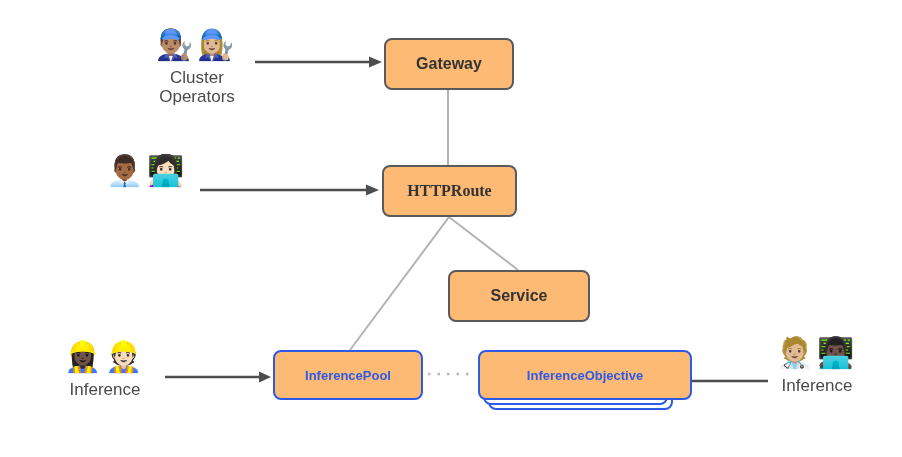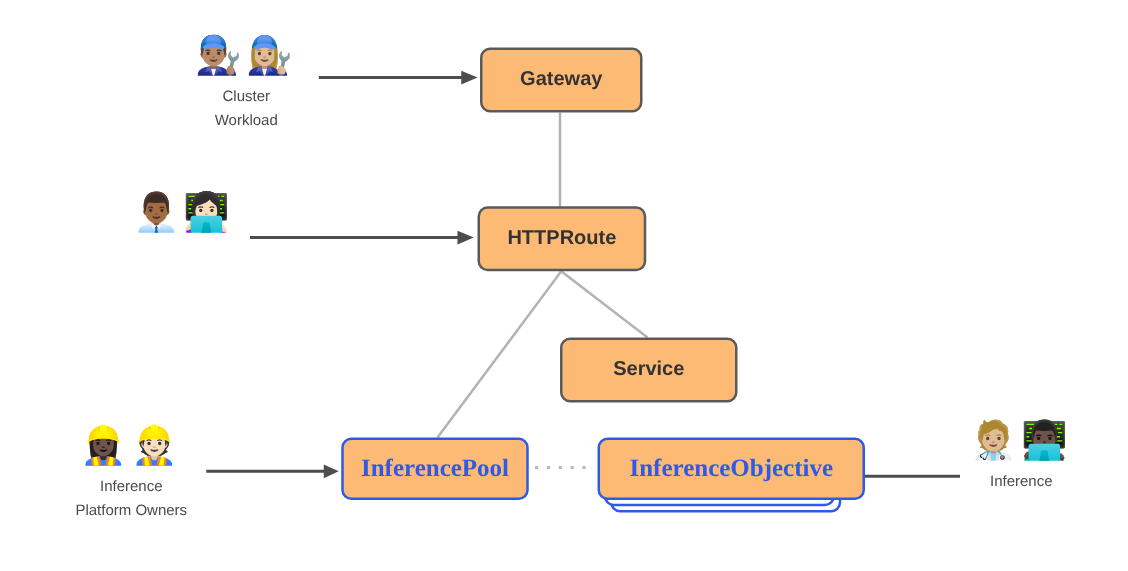--- a/index.html
+++ b/index.html
@@ -31,33 +31,32 @@
     justify-content: center;
     font-weight: bold;
     font-size: 16px;
     color: #333333;
     z-index: 3;
     box-sizing: border-box;
   }
   .node.blue {
     border-color: #2d5ae6;
     color: #2d5ae6;
-    font-size: 20px;
-    font-family: Liberation Serif, serif;
+    font-size: 13px;
   }
   .stack-layer {
     position: absolute;
     background: #ffffff;
     border: 2px solid #2d5ae6;
     border-radius: 8px;
     box-sizing: border-box;
     z-index: 2;
   }
   .node-gateway   { left: 384px; top: 38px;  width: 130px; height: 52px; }
-  .node-httproute { left: 382px; top: 165px; width: 135px; height: 52px; }
+  .node-httproute { left: 382px; top: 165px; width: 135px; height: 52px; font-family: Liberation Serif, serif; }
   .node-service   { left: 448px; top: 270px; width: 142px; height: 52px; }
   .node-pool      { left: 273px; top: 350px; width: 150px; height: 50px; }
   .node-objective { left: 478px; top: 350px; width: 214px; height: 50px; }
   .objective-layer2 { left: 483px; top: 355px; width: 185px; height: 50px; }
   .objective-layer3 { left: 488px; top: 360px; width: 185px; height: 50px; }
   .actor {
     position: absolute;
     display: flex;
     flex-direction: column;
     align-items: center;
@@ -65,21 +64,21 @@
     width: 200px;
   }
   .actor-emojis {
     font-size: 30px;
     line-height: 38px;
     letter-spacing: 3px;
     white-space: nowrap;
   }
   .actor-label {
     margin-top: 4px;
-    font-size: 12px;
+    font-size: 17px;
     line-height: 19px;
     color: #4a4a4a;
     text-align: center;
     white-space: nowrap;
   }
   .actor-cluster-operators   { left: 97px;  top: 26px;  }
   .actor-app-developers      { left: 47px;  top: 152px; }
   .actor-platform-owners     { left: 5px;   top: 338px; }
   .actor-workload-owners     { left: 717px; top: 334px; }
 </style>
@@ -110,33 +109,32 @@
     <g>
       <line x1="768" y1="381" x2="688" y2="381" stroke="#4d4d4d" stroke-width="2.5"></line>
       <polygon points="689,375.5 677,381 689,386.5" fill="#4d4d4d"></polygon>
     </g>
   </svg>
 
   <div class="actor actor-cluster-operators">
     <div class="actor-emojis"><span>👨🏽‍🔧</span><span>👩🏼‍🔧</span></div>
     <div class="actor-label">
       <div>Cluster</div>
-      <div>Workload</div>
+      <div>Operators</div>
     </div>
   </div>
 
   <div class="actor actor-app-developers">
     <div class="actor-emojis"><span>👨🏾‍💼</span><span>👩🏻‍💻</span></div>
   </div>
 
   <div class="actor actor-platform-owners">
     <div class="actor-emojis"><span>👷🏿‍♀️</span><span>👷🏻</span></div>
     <div class="actor-label">
       <div>Inference</div>
-      <div>Platform Owners</div>
     </div>
   </div>
 
   <div class="actor actor-workload-owners">
     <div class="actor-emojis"><span>🧑🏼‍⚕️</span><span>👨🏿‍💻</span></div>
     <div class="actor-label">
       <div>Inference</div>
     </div>
   </div>
 

